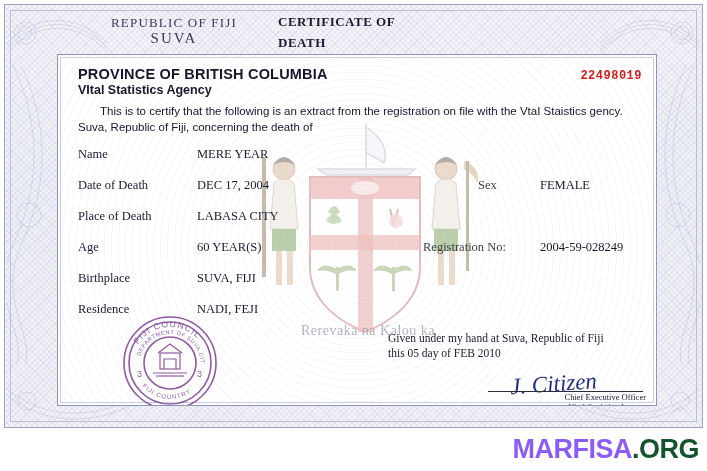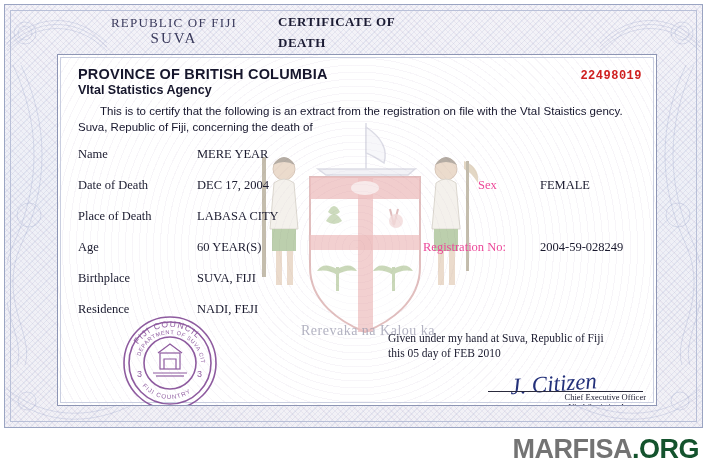--- a/index.html
+++ b/index.html
@@ -226,21 +226,21 @@
     font-family: "Liberation Serif", serif;
     font-size: 12.5px;
     color: #1a1a2e;
   }
   .flabel2 {
     position: absolute;
     left: 400px;
     top: 0;
     font-family: "Liberation Serif", serif;
     font-size: 12.5px;
-    color: #ec4899;
+    color: #404040;
   }
   .fvalue2 {
     position: absolute;
     left: 462px;
     top: 0;
     font-family: "Liberation Serif", serif;
     font-size: 12.5px;
     color: #1a1a2e;
   }
   .flabel2.reg { left: 345px; }
@@ -302,21 +302,21 @@
   .marfisa {
     position: absolute;
     right: 8px;
     bottom: 6px;
     font-family: "Liberation Sans", sans-serif;
     font-weight: bold;
     font-size: 27px;
     letter-spacing: -0.5px;
     white-space: nowrap;
   }
-  .marfisa .a { color: #737373; }
+  .marfisa .a { color: #8b5cf6; }
   .marfisa .b { color: #14532d; }
 </style>
 </head>
 <body>
 
 <div id="page">
 
   <div class="cert-outer">
 
     <svg class="guilloche" style="left:2px;top:2px;" width="150" height="50" viewBox="0 0 150 50">

